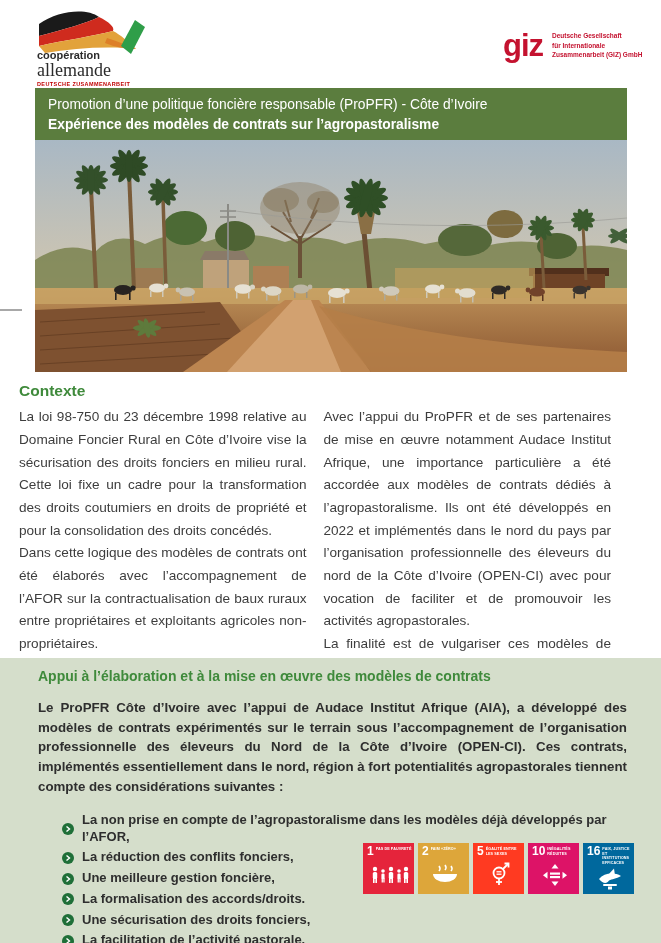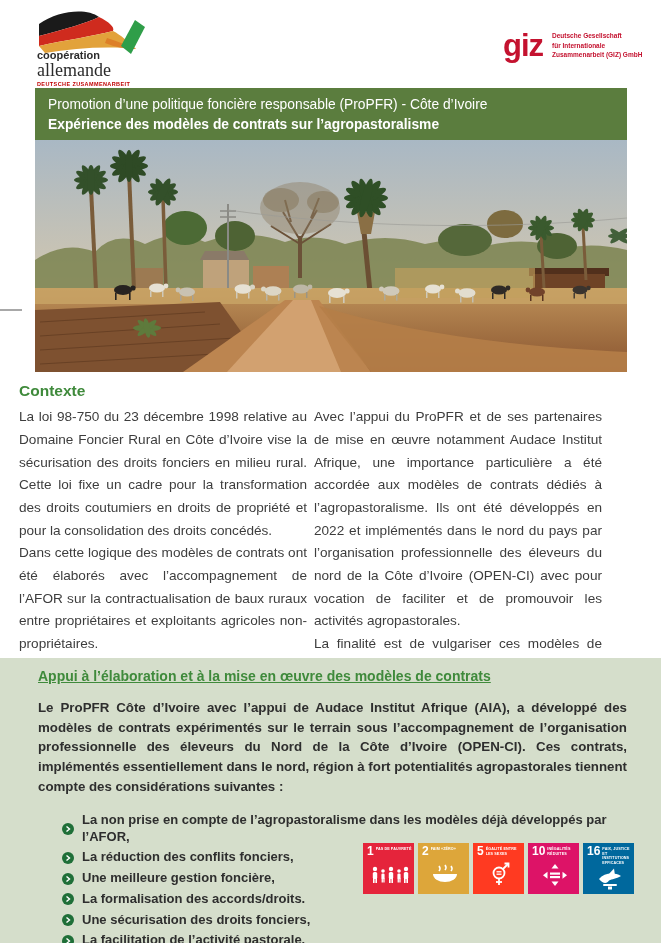--- a/index.html
+++ b/index.html
@@ -24,28 +24,28 @@
   .title-line1{font-size:13.8px;line-height:1.45;}
   .title-line2{font-size:13.8px;font-weight:bold;line-height:1.45;}
 
   
   .photo{position:absolute;left:35px;top:140px;width:592px;height:232px;overflow:hidden;}
   .fold-mark{position:absolute;left:0;top:309px;width:22px;height:2px;background:#a8a8a8;}
 
   
   .contexte{position:absolute;left:19px;top:381px;width:592px;}
   .contexte-heading{font-size:15.5px;line-height:1.3;margin:0 0 5px 0;}
-  .cols{display:flex;gap:7px;}
+  .cols{display:flex;gap:17px;}
   .col{width:288px;font-size:13.6px;line-height:1.67;text-align:justify;}
   .col p{margin:0;}
 
   
   .panel{position:absolute;left:0;top:658px;width:661px;height:285px;box-sizing:border-box;
          padding:10px 34px 0 38px;}
-  .panel-heading{font-size:14px;font-weight:bold;margin:0 0 14px 0;text-decoration:underline;}
+  .panel-heading{font-size:14px;font-weight:bold;margin:0 0 14px 0;}
   .panel-intro{font-size:13.3px;font-weight:bold;color:#2e2e2e;line-height:1.48;text-align:justify;margin:0 0 16px 0;}
   .bullets{list-style:none;margin:0;padding:0 0 0 24px;}
   .bullets li{display:flex;align-items:center;font-size:13px;font-weight:bold;color:#2e2e2e;
               line-height:1.25;margin-bottom:4.5px;}
   .bullet-ico{flex:0 0 auto;width:12px;height:12px;border-radius:50%;background:#1f6f38;margin:1px 8px 0 0;
               display:flex;align-items:center;justify-content:center;}
 
   
   .sdg-row{position:absolute;left:363px;top:843px;display:flex;gap:4px;}
   .sdg-tile{width:51px;height:51px;box-sizing:border-box;padding:3px 2px 2px 4px;color:#ffffff;

